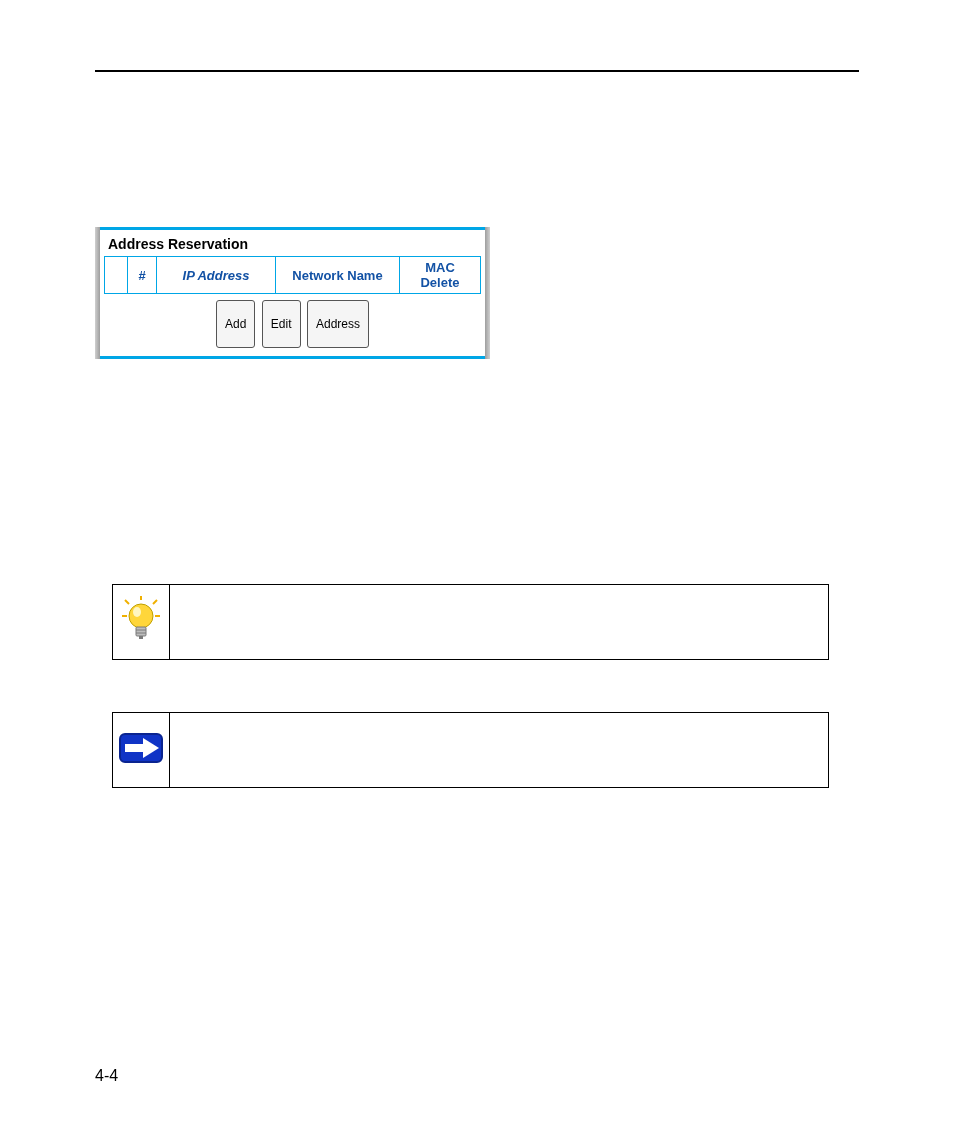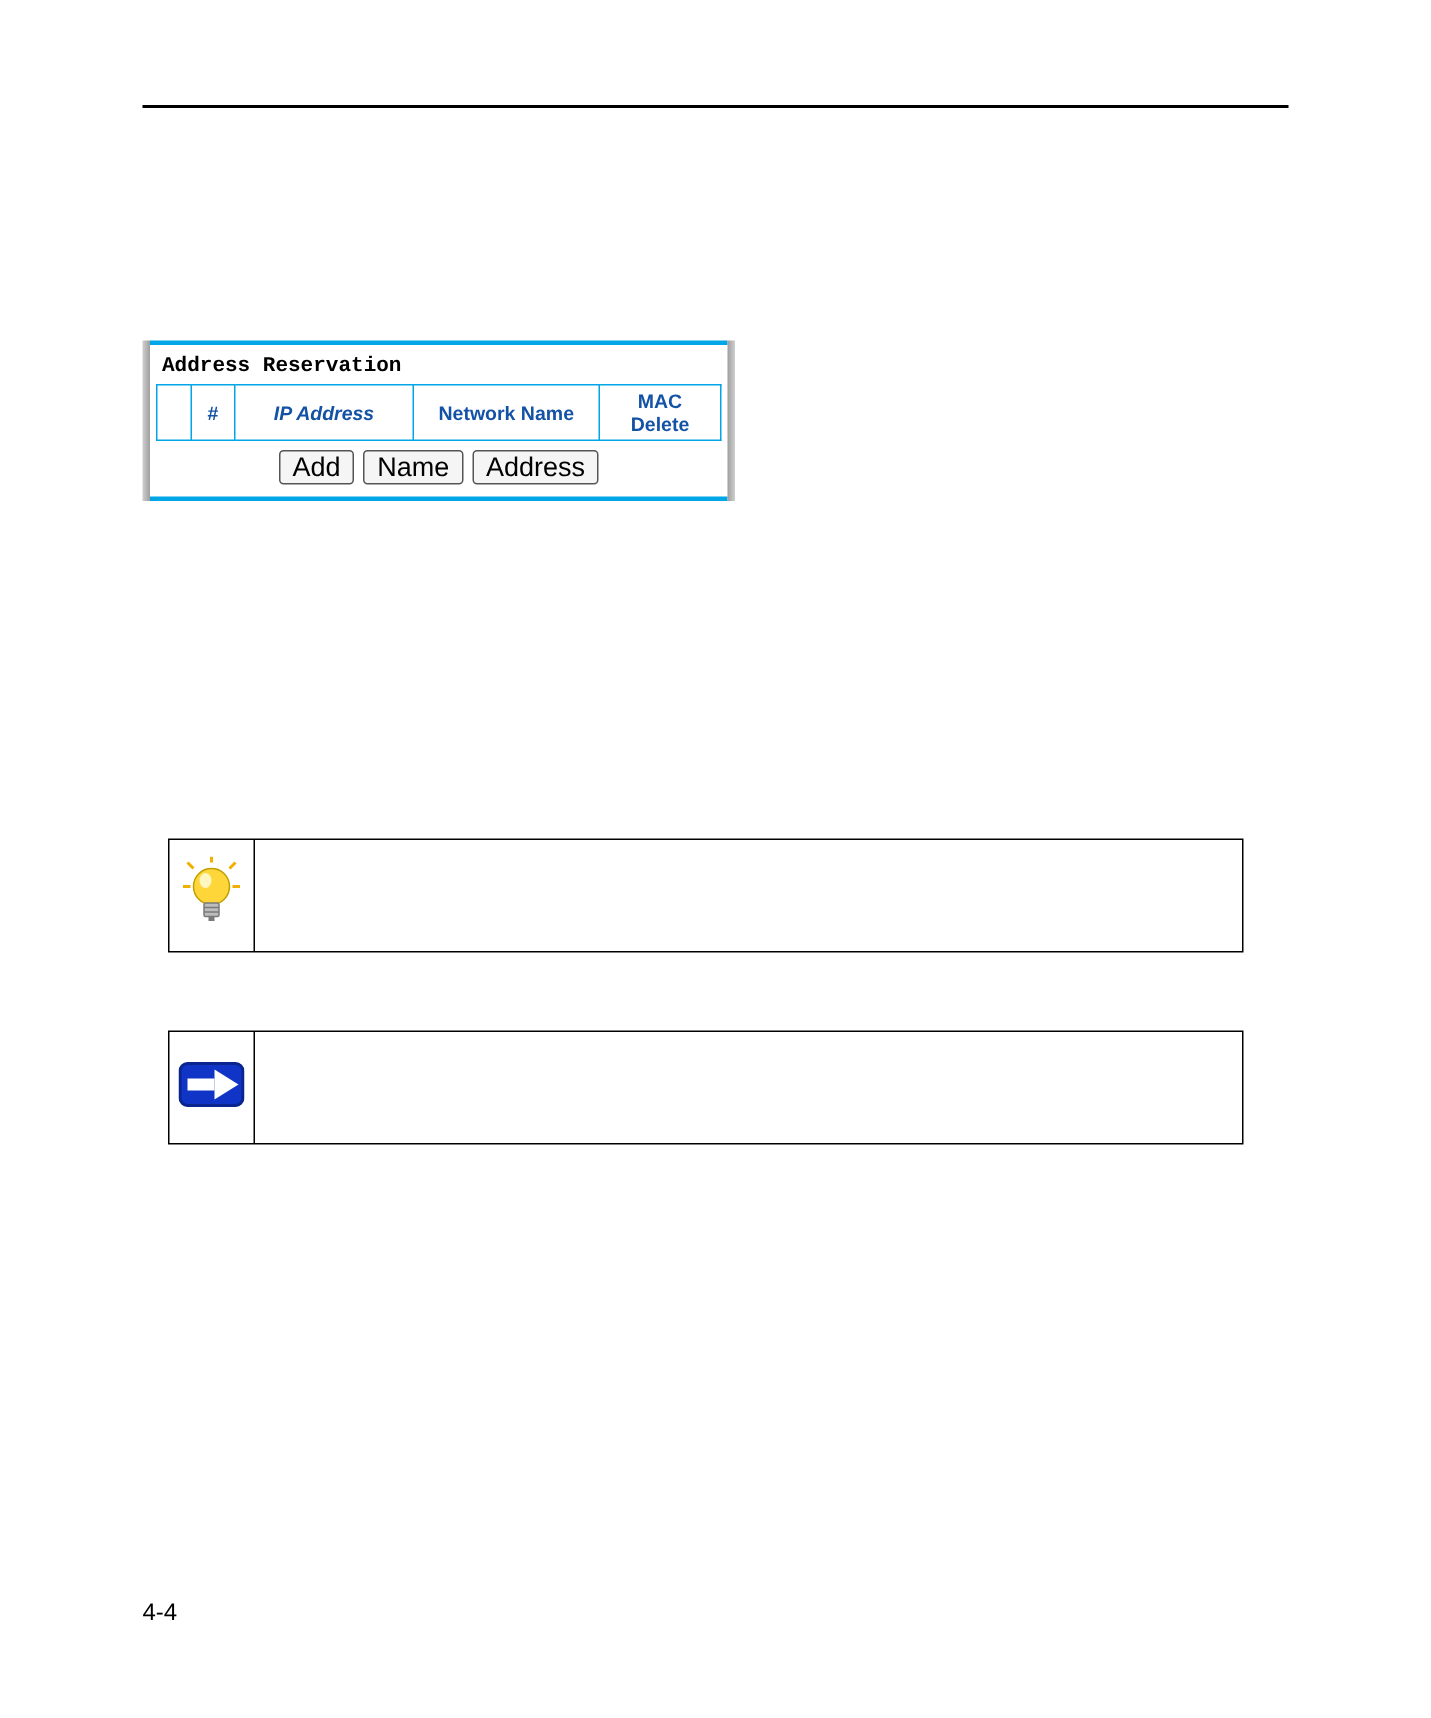--- a/index.html
+++ b/index.html
@@ -43,21 +43,20 @@
     border-top: 3px solid #00a6e6;
     border-bottom: 3px solid #00a6e6;
     margin: 0 5px;
     padding-bottom: 4px;
   }
   .panel-title {
     font-weight: bold;
     font-size: 14px;
     color: #000;
     padding: 6px 8px 4px 8px;
-    font-family: Liberation Mono, monospace;
   }
   .addr-table {
     width: calc(100% - 8px);
     margin: 0 4px;
     border-collapse: collapse;
     font-size: 13px;
   }
   .addr-table th {
     border: 1px solid #00a6e6;
     color: #1352a5;
@@ -70,22 +69,22 @@
   .addr-table th.hash { width: 20px; }
   .addr-table th.ip   { width: 110px; font-style: italic; }
   .addr-table th.dev  { width: 115px; }
 
   .btn-row {
     text-align: center;
     padding: 6px 0 4px 0;
   }
   .btn {
     display: inline-block;
-    font-size: 18px;
-    padding: 0 8px;
+    font-size: 12px;
+    padding: 16px 8px;
     border: 1px solid #555;
     border-radius: 3px;
     background: #f5f5f5;
     margin: 0 1px;
     cursor: pointer;
   }
 
   
   .callout {
     display: flex;
@@ -135,21 +134,21 @@
           <th class="tick"></th>
           <th class="hash">#</th>
           <th class="ip">IP Address</th>
           <th class="dev">Network Name</th>
           <th>MAC Delete</th>
         </tr>
       </tbody>
         </table>
       <div class="btn-row">
         <span class="btn">Add</span>
-        <span class="btn">Name</span>
+        <span class="btn">Edit</span>
         <span class="btn">Address</span>
       </div>
     </div>
   </div>
 
   <div class="callout tip">
     <div class="icon-cell">
       <span>
         <svg width="40" height="48" viewBox="0 0 40 48">
           <line x1="20" y1="4" x2="20" y2="0" stroke="#f0b000" stroke-width="2"></line>

